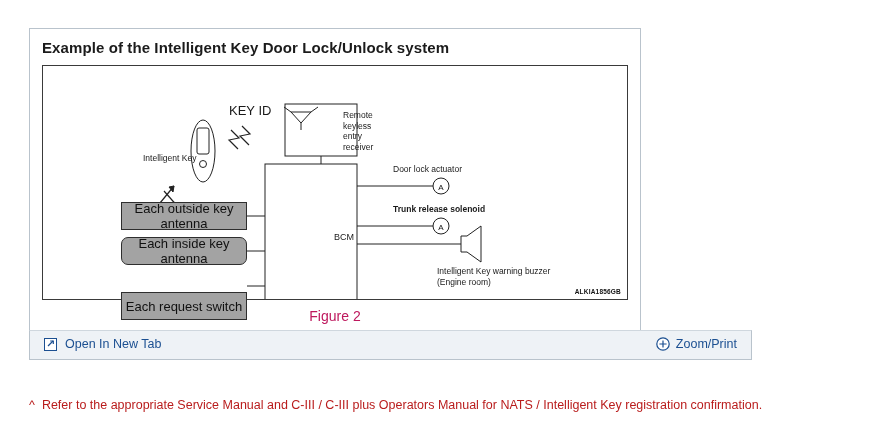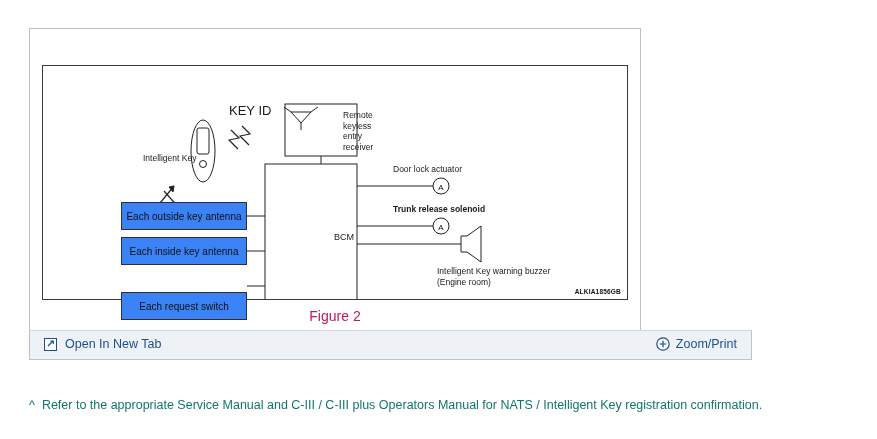--- a/index.html
+++ b/index.html
@@ -94,40 +94,40 @@
   }
   .tb-icon { display: inline-block; line-height: 0; }
 
   
   .footnote {
     position: absolute;
     left: 29px;
     top: 398px;
     width: 830px;
     font-size: 12.5px;
-    color: #0f766e;
+    color: #b91c1c;
     white-space: nowrap;
   }
   .footnote .mark { margin-right: 7px; }
 
   
   .d { position: absolute; }
   .lbl {
     position: absolute;
     font-size: 8.5px;
     color: #1a1a1a;
     line-height: 1.25;
     white-space: pre-line;
   }
   .rectbox {
     position: absolute;
     border: 1px solid #2e2e2e;
     box-sizing: border-box;
-    background: #3b82f6;
-    font-size: 10px;
+    background: #a3a3a3;
+    font-size: 13px;
     color: #111;
     display: flex;
     align-items: center;
     justify-content: center;
     text-align: center;
   }
   .code-lbl {
     position: absolute;
     right: 6px;
     bottom: 4px;
@@ -135,20 +135,21 @@
     font-weight: bold;
     color: #111;
     letter-spacing: 0.2px;
   }
 </style>
 </head>
 <body>
 
 <div class="figure-panel">
 
+  <div class="figure-title">Example of the Intelligent Key Door Lock/Unlock system</div>
 
   <div class="diagram-box">
 
     <svg class="d" width="584" height="233" viewBox="0 0 584 233" style="left:0; top:0;">
       <g stroke="#222" stroke-width="1" fill="none">
 
         <rect x="222" y="98" width="92" height="145"></rect>
 
         <rect x="242" y="38" width="72" height="52"></rect>
 
@@ -193,21 +194,21 @@
     <div class="lbl" style="left:186px; top:37px; font-size:13px;">KEY ID</div>
     <div class="lbl" style="left:100px; top:87px;">Intelligent Key</div>
     <div class="lbl" style="left:156px; top:139px;">Signals</div>
     <div class="lbl" style="left:300px; top:44px;">Remote
 keyless
 entry
 receiver</div>
     <div class="lbl" style="left:256px; top:166px; font-size:9px;margin-left:35px;">BCM</div>
 
     <div class="rectbox" style="left:78px; top:136px; width:126px; height:28px;">Each outside key antenna</div>
-    <div class="rectbox" style="left:78px; top:171px; width:126px; height:28px;">Each inside key antenna</div>
+    <div class="rectbox" style="left:78px; top:171px; width:126px; height:28px;border-radius:7px;">Each inside key antenna</div>
     <div class="rectbox" style="left:78px; top:206px; width:126px; height:28px;margin-top:20px;">Each request switch</div>
 
     <div class="lbl" style="left:350px; top:98px;">Door lock actuator</div>
     <div class="lbl" style="left:350px; top:138px;font-weight:bold;">Trunk release solenoid</div>
     <div class="lbl" style="left:394px; top:200px;">Intelligent Key warning buzzer
 (Engine room)</div>
 
     <div class="code-lbl">ALKIA1856GB</div>
   </div>
 

